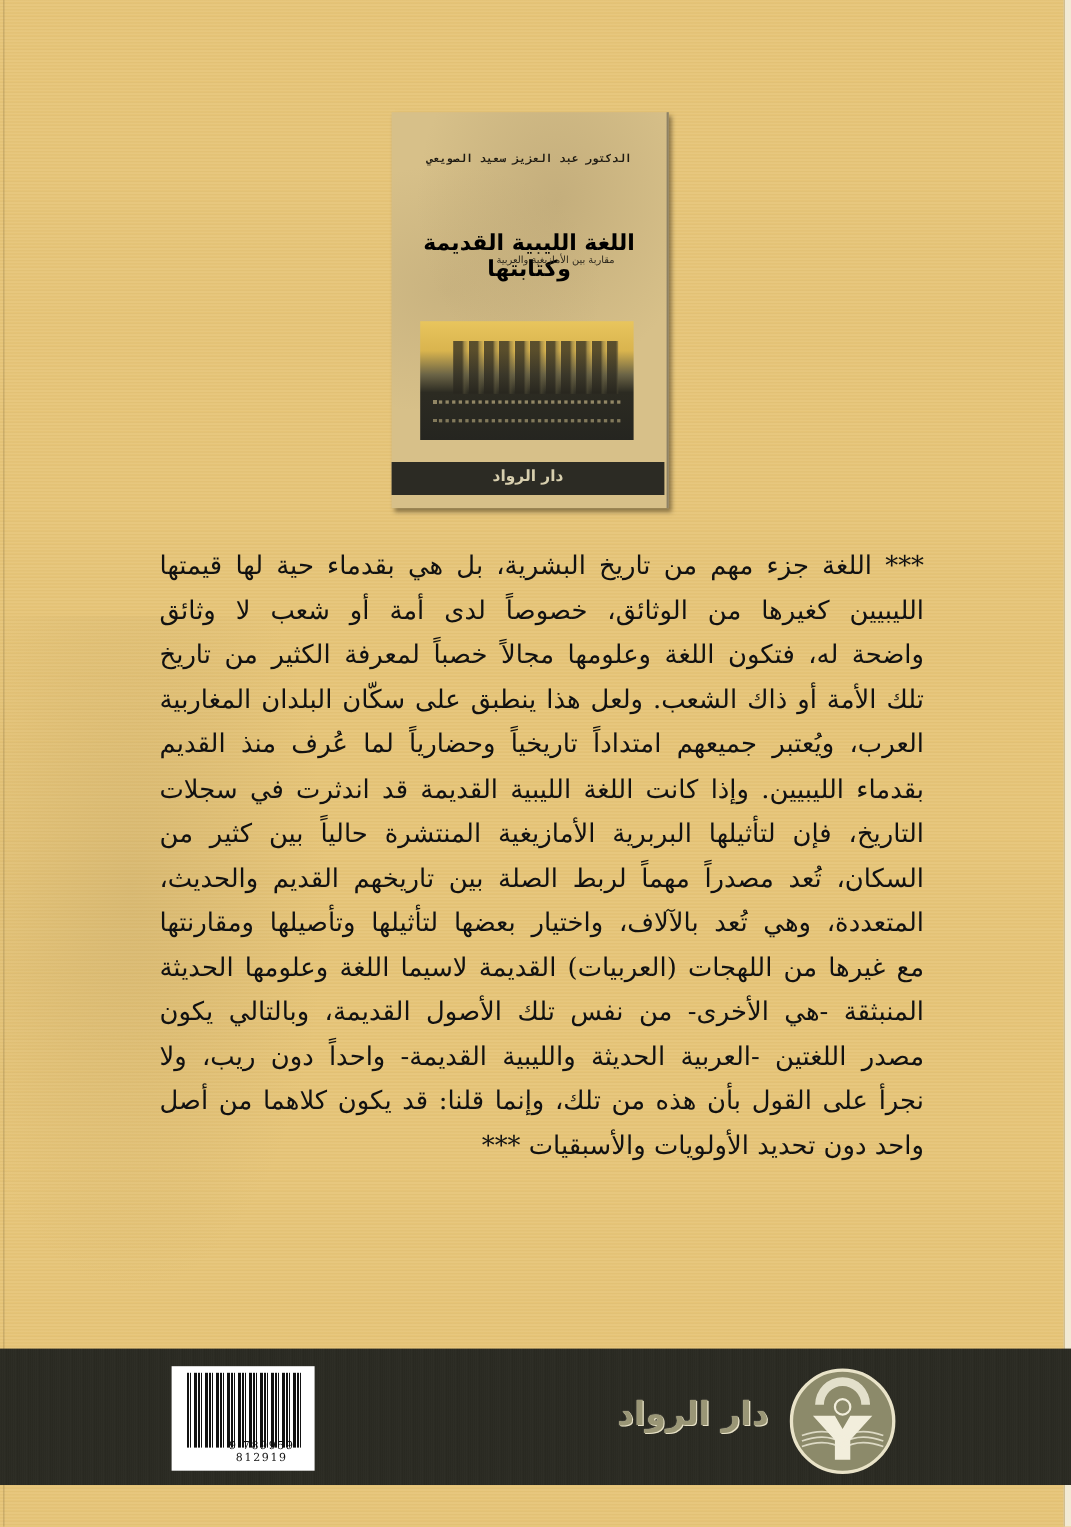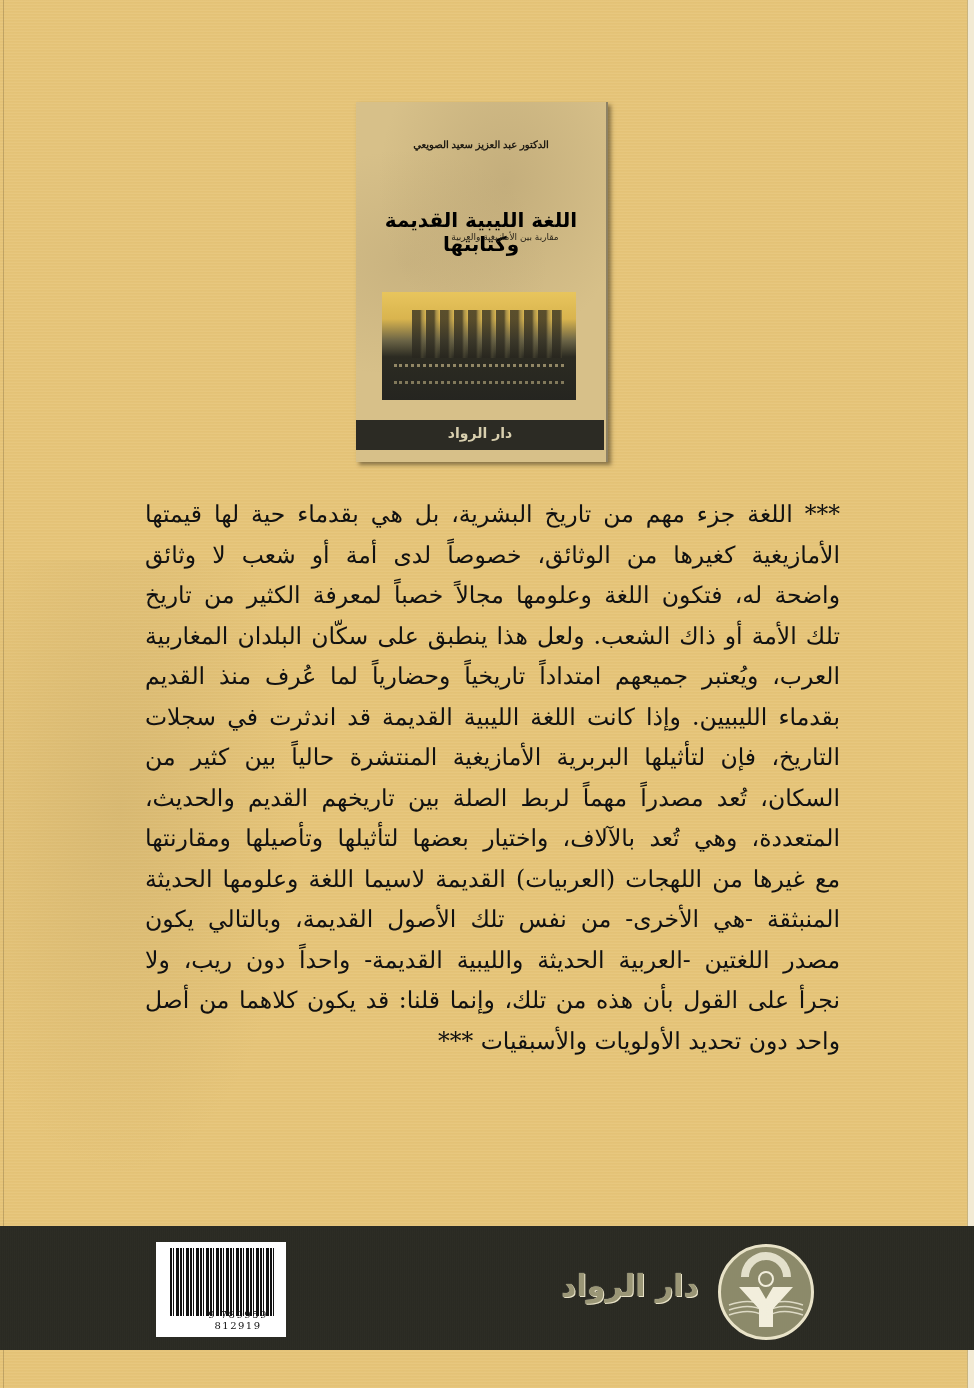--- a/index.html
+++ b/index.html
@@ -15,21 +15,21 @@
     background: radial-gradient(ellipse at 40% 40%, rgba(170,145,90,0.22), rgba(0,0,0,0) 70%); }
 
   
   .thumb { position: absolute; left: 356px; top: 102px; width: 250px; height: 360px;
     background: #d7c089; box-shadow: 3px 3px 4px rgba(60,50,30,0.55);
     border-right: 2px solid #8d8164; }
   .thumb-art { position: absolute; left: 0; top: 0; width: 100%; height: 270px;
     background: radial-gradient(ellipse at 60% 30%, rgba(160,140,100,0.35), rgba(0,0,0,0) 60%),
                 radial-gradient(ellipse at 20% 60%, rgba(160,140,100,0.25), rgba(0,0,0,0) 50%); }
   .thumb-author { position: absolute; top: 37px; left: 0; right: 0; text-align: center; direction: rtl;
-    font-family: Liberation Sans, sans-serif; font-weight: bold; font-size: 10px; color: #1e1a12; }
+    font-family: Liberation Mono, monospace; font-weight: bold; font-size: 10px; color: #1e1a12; }
   .thumb-title { position: absolute; top: 86px; left: 0; right: 0; text-align: center; direction: rtl;
     font-family: "DejaVu Sans", sans-serif; font-weight: bold; font-size: 20px; color: #000000; letter-spacing: -0.5px; margin-top: 20px; }
   .thumb-subtitle { position: absolute; top: 130px; left: 4px; right: 0; text-align: center; direction: rtl;
     font-family: "DejaVu Sans", sans-serif; font-size: 9px; color: #2a251a; padding-left: 44px; }
   .thumb-photo { position: absolute; left: 26px; top: 42px; width: 194px; height: 108px;
     background: linear-gradient(180deg, #e8c55d 0%, #d9b44e 25%, #6b6446 45%, #2c2b22 60%, #252520 100%); }
   .thumb-photo-figures { position: absolute; left: 30px; top: 18px; width: 150px; height: 48px;
     background: repeating-linear-gradient(90deg, rgba(40,38,30,0.85) 0px, rgba(40,38,30,0.85) 8px, rgba(90,85,60,0.5) 10px, rgba(0,0,0,0) 14px); opacity: 0.85; }
   .thumb-photo-script { position: absolute; left: 12px; right: 12px; top: 86px; height: 14px;
     border-top: 3px dotted rgba(190,175,130,0.7); border-bottom: 3px dotted rgba(190,175,130,0.6); }
@@ -74,21 +74,21 @@
     <div class="thumb-photo-figures"></div>
     <div class="thumb-photo-script" style="top:72px;"></div>
   </div>
   <div class="thumb-footer">
     <div class="thumb-footer-logo">دار الرواد</div>
   </div>
 </div>
 
 <div class="blurb">
   <span class="blurb-line">*** اللغة جزء مهم من تاريخ البشرية، بل هي بقدماء حية لها قيمتها</span>
-  <span class="blurb-line">الأمازيغية كغيرها من الوثائق، خصوصاً لدى أمة أو شعب لا وثائق</span>
+  <span class="blurb-line">الليبيين كغيرها من الوثائق، خصوصاً لدى أمة أو شعب لا وثائق</span>
   <span class="blurb-line">واضحة له، فتكون اللغة وعلومها مجالاً خصباً لمعرفة الكثير من تاريخ</span>
   <span class="blurb-line">تلك الأمة أو ذاك الشعب. ولعل هذا ينطبق على سكّان البلدان المغاربية</span>
   <span class="blurb-line">العرب، ويُعتبر جميعهم امتداداً تاريخياً وحضارياً لما عُرف منذ القديم</span>
   <span class="blurb-line">بقدماء الليبيين. وإذا كانت اللغة الليبية القديمة قد اندثرت في سجلات</span>
   <span class="blurb-line">التاريخ، فإن لتأثيلها البربرية الأمازيغية المنتشرة حالياً بين كثير من</span>
   <span class="blurb-line">السكان، تُعد مصدراً مهماً لربط الصلة بين تاريخهم القديم والحديث،</span>
   <span class="blurb-line">المتعددة، وهي تُعد بالآلاف، واختيار بعضها لتأثيلها وتأصيلها ومقارنتها</span>
   <span class="blurb-line">مع غيرها من اللهجات (العربيات) القديمة لاسيما اللغة وعلومها الحديثة</span>
   <span class="blurb-line">المنبثقة -هي الأخرى- من نفس تلك الأصول القديمة، وبالتالي يكون</span>
   <span class="blurb-line">مصدر اللغتين -العربية الحديثة والليبية القديمة- واحداً دون ريب، ولا</span>

